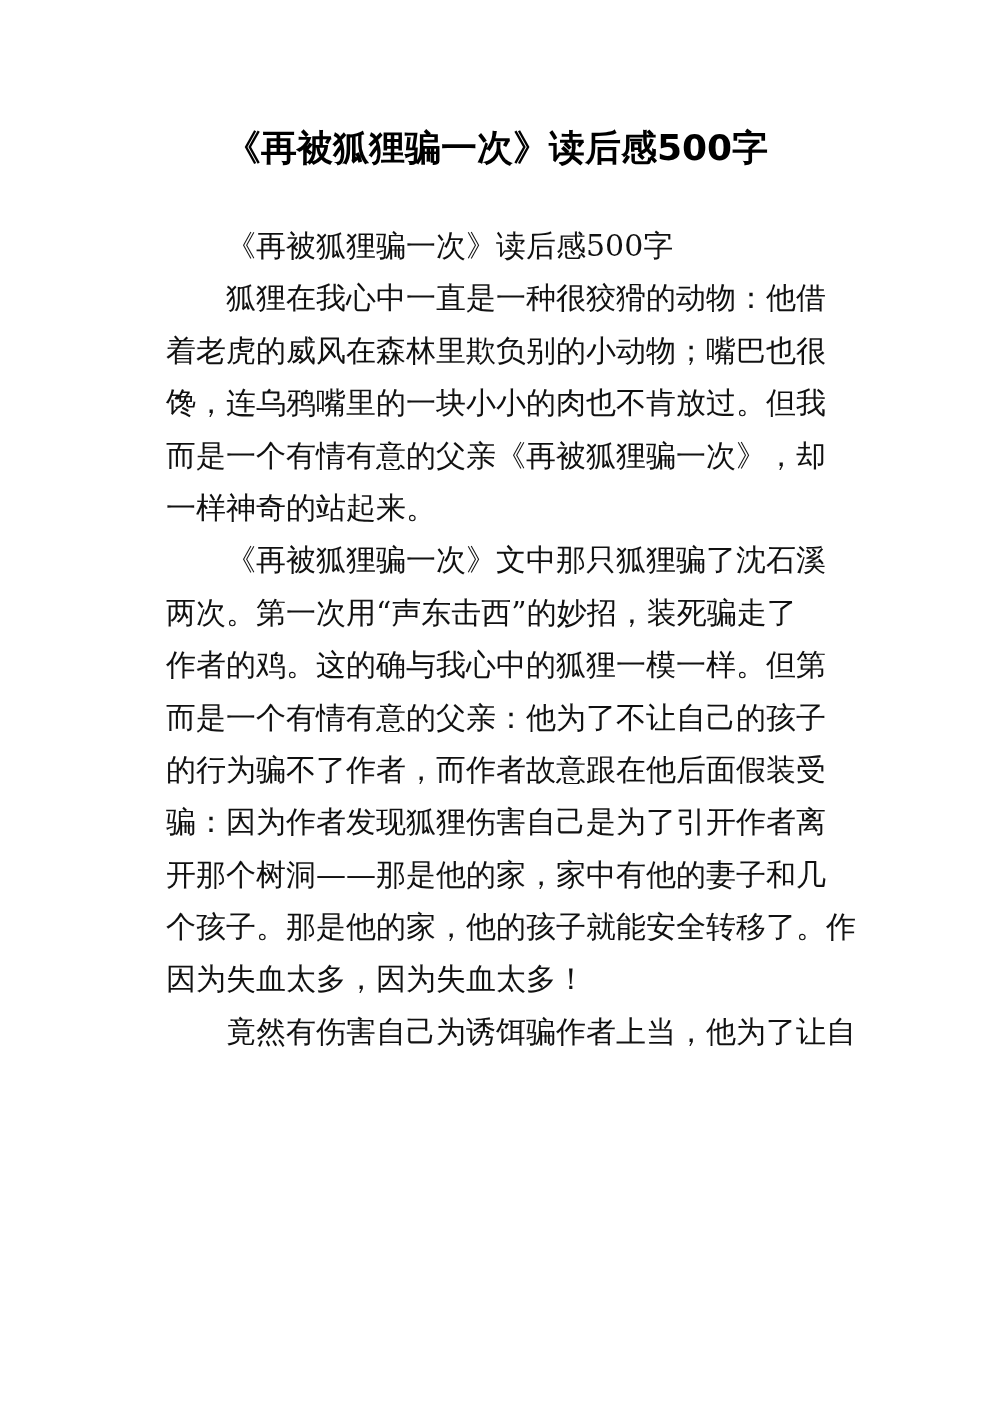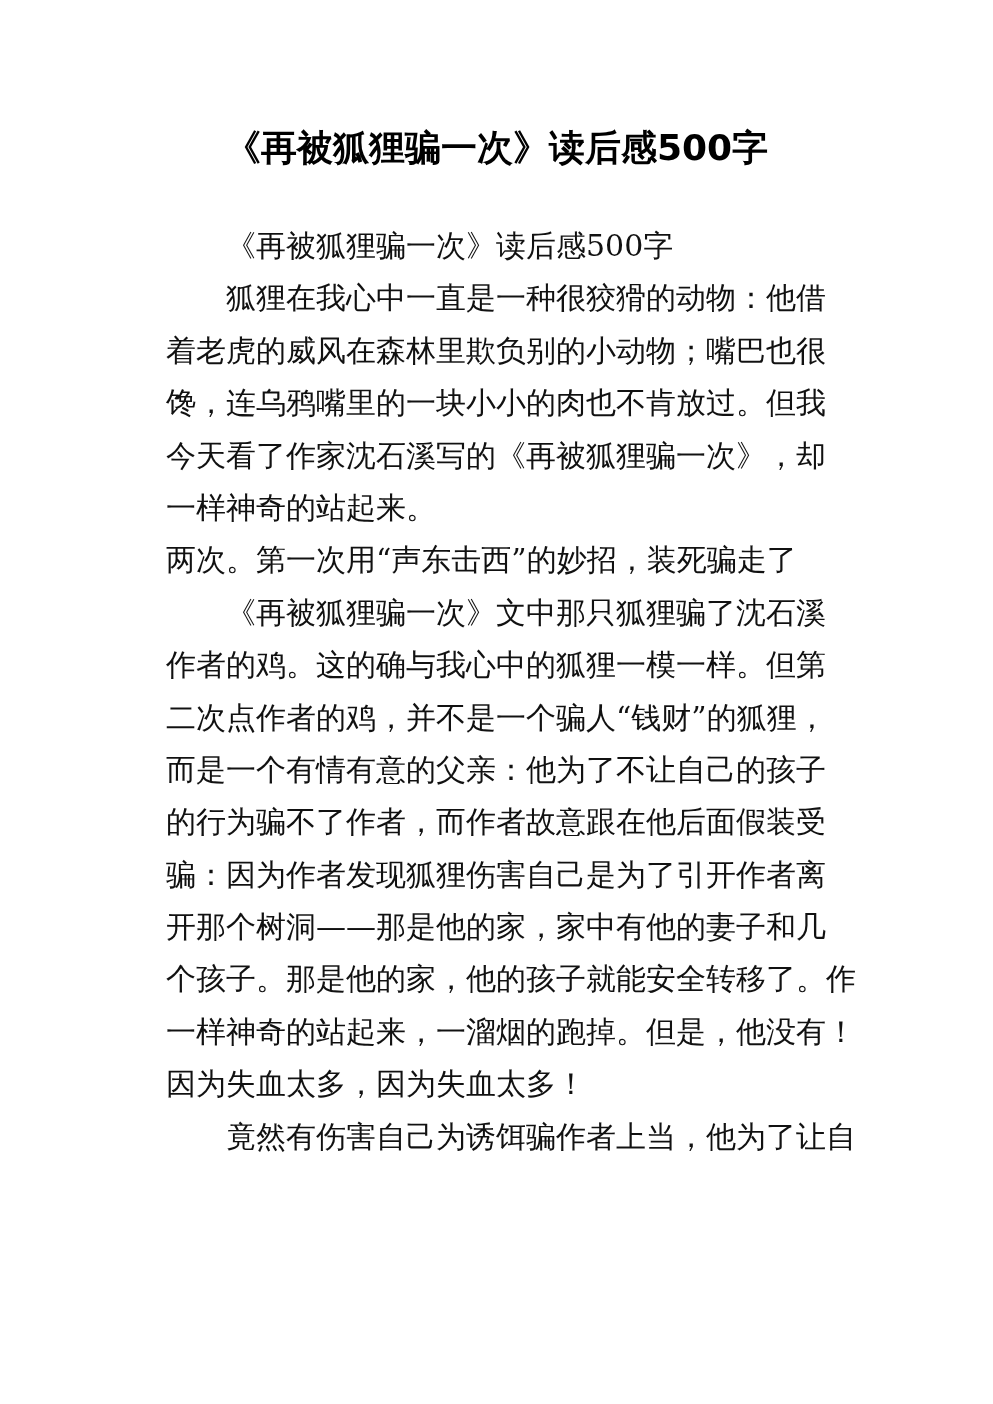--- a/index.html
+++ b/index.html
@@ -23,28 +23,26 @@
 <body>
 
 <div class="page">
   <div class="title">《再被狐狸骗一次》读后感500字</div>
 
   <div class="body">
     <span class="line indent">《再被狐狸骗一次》读后感500字</span>
     <span class="line indent">狐狸在我心中一直是一种很狡猾的动物：他借</span>
     <span class="line">着老虎的威风在森林里欺负别的小动物；嘴巴也很</span>
     <span class="line">馋，连乌鸦嘴里的一块小小的肉也不肯放过。但我</span>
-    <span class="line">今天看了作家沈石溪写的《再被狐狸骗一次》，却</span>
+    <span class="line">而是一个有情有意的父亲《再被狐狸骗一次》，却</span>
     <span class="line">一样神奇的站起来。</span>
+    <span class="line indent">《再被狐狸骗一次》文中那只狐狸骗了沈石溪</span>
     <span class="line">两次。第一次用“声东击西”的妙招，装死骗走了</span>
-    <span class="line indent">《再被狐狸骗一次》文中那只狐狸骗了沈石溪</span>
     <span class="line">作者的鸡。这的确与我心中的狐狸一模一样。但第</span>
-    <span class="line">二次点作者的鸡，并不是一个骗人“钱财”的狐狸，</span>
     <span class="line">而是一个有情有意的父亲：他为了不让自己的孩子</span>
     <span class="line">的行为骗不了作者，而作者故意跟在他后面假装受</span>
     <span class="line">骗：因为作者发现狐狸伤害自己是为了引开作者离</span>
     <span class="line">开那个树洞——那是他的家，家中有他的妻子和几</span>
     <span class="line">个孩子。那是他的家，他的孩子就能安全转移了。作</span>
-    <span class="line">一样神奇的站起来，一溜烟的跑掉。但是，他没有！</span>
     <span class="line">因为失血太多，因为失血太多！</span>
     <span class="line indent">竟然有伤害自己为诱饵骗作者上当，他为了让自</span>
   </div>
 </div>
 
 </body></html>

